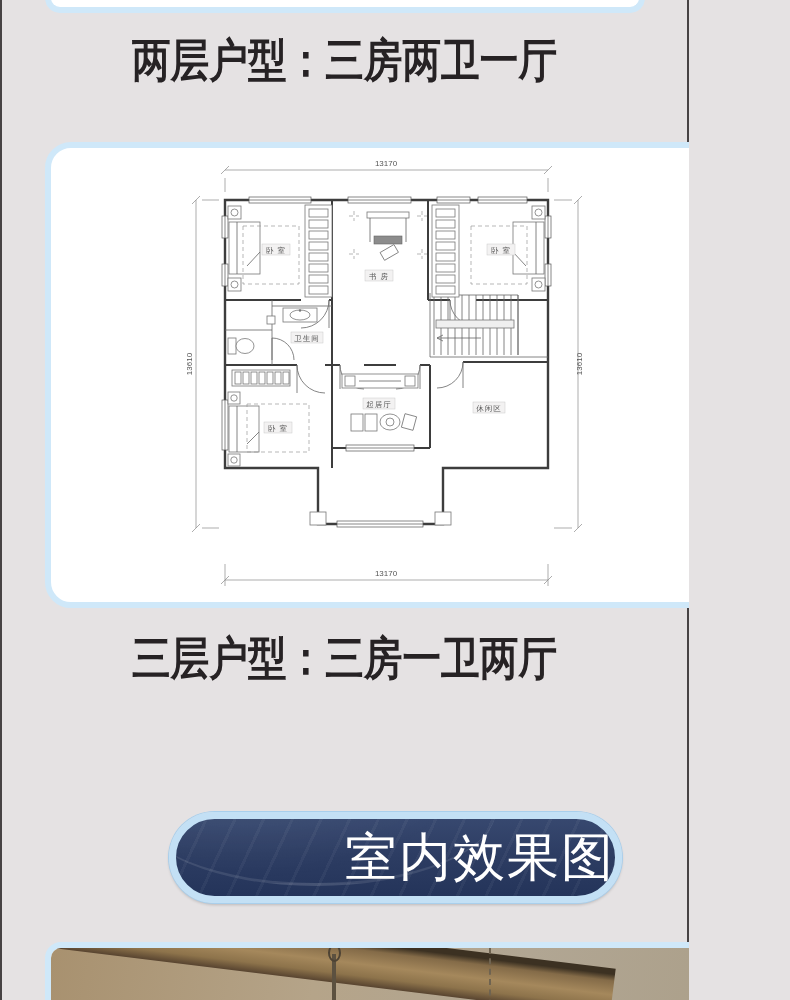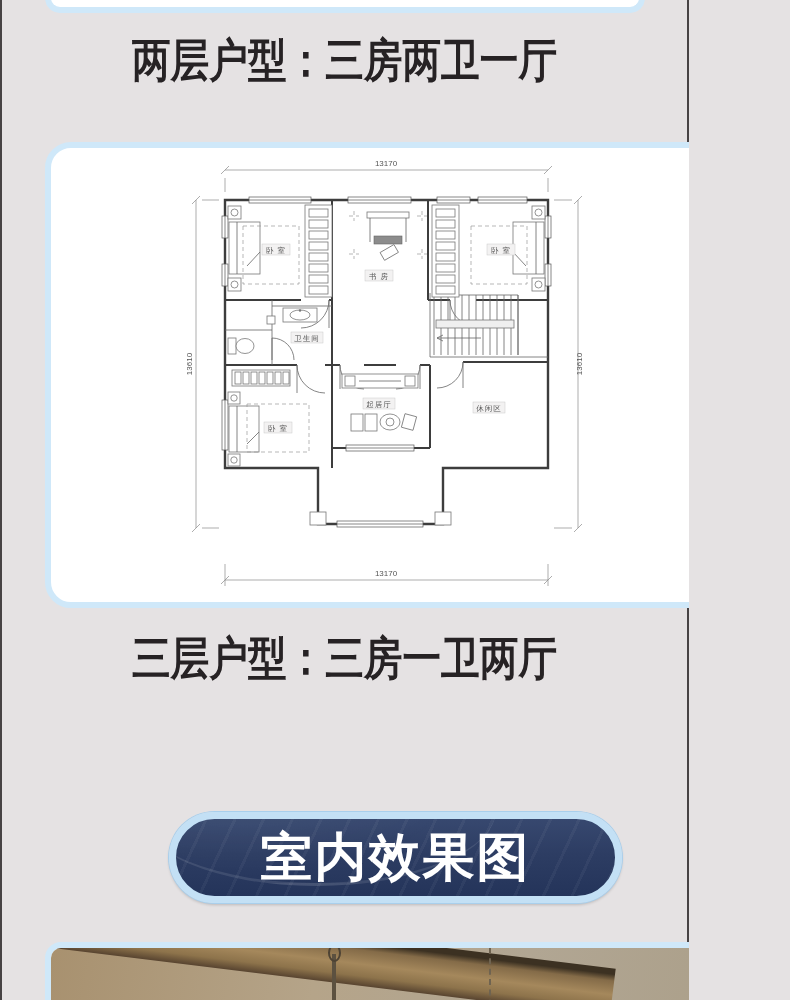--- a/index.html
+++ b/index.html
@@ -48,22 +48,22 @@
     content:"";position:absolute;left:-40px;top:-86px;width:360px;height:150px;
     border-radius:50%;border-bottom:3px solid rgba(255,255,255,.10);
     background:radial-gradient(ellipse at 30% 0%,rgba(255,255,255,.07),rgba(255,255,255,0) 70%);
   }
   .interior-btn::after{             
     content:"";position:absolute;inset:0;
     background:repeating-linear-gradient(115deg,rgba(255,255,255,.045) 0 3px,rgba(255,255,255,0) 3px 26px);
   }
   .interior-btn span{
     position:relative;z-index:2;display:block;width:100%;height:100%;
-    text-align:center;color:#ffffff;
-    font-size:52px;font-weight:700;line-height:77px;letter-spacing:2px;
+    text-align:right;color:#ffffff;
+    font-size:52px;font-weight:400;line-height:77px;letter-spacing:2px;
   }
   
   .photo-card{
     position:absolute;top:942px;left:45px;width:700px;height:120px;
     box-sizing:border-box;background:#ffffff;
     border:6px solid #cfe8f9;border-bottom:none;
     border-radius:16px 16px 0 0;overflow:hidden;
   }
   .photo{
     position:relative;width:100%;height:100%;overflow:hidden;

